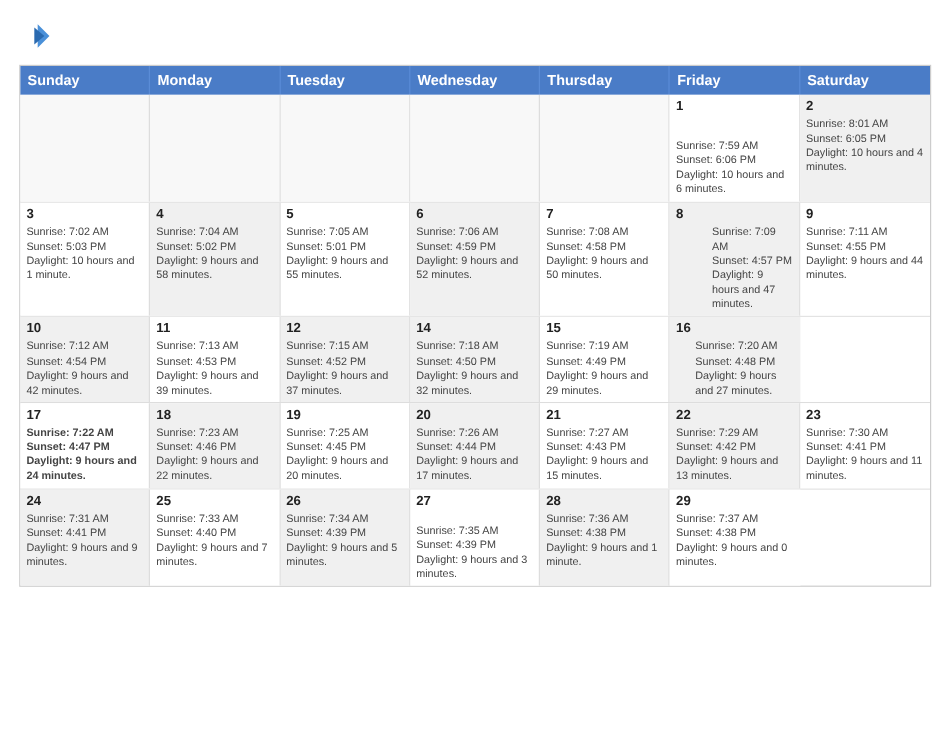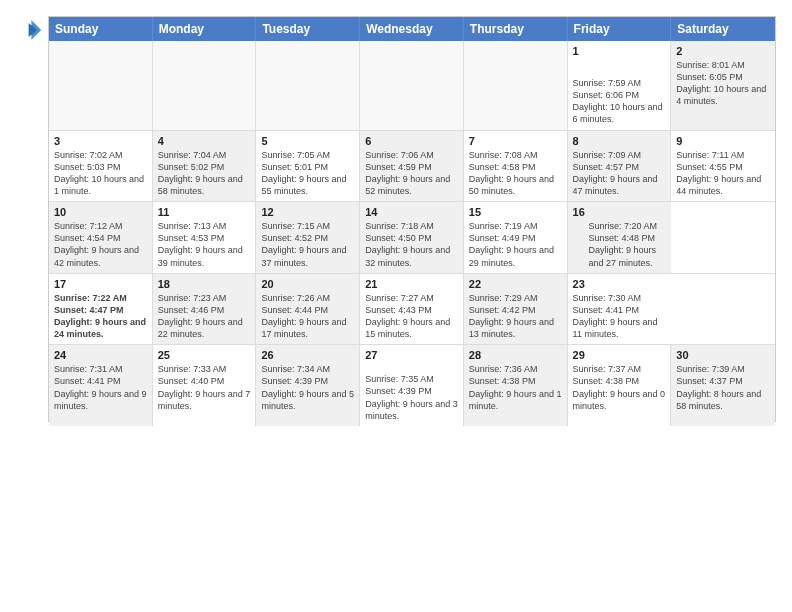--- a/index.html
+++ b/index.html
@@ -8,21 +8,21 @@
       background: #fff;
       width: 792px;
       height: 612px;
       overflow: hidden;
     }
     .page {
       width: 792px;
       height: 432px;
       padding: 16px 16px 10px 16px;
       display: flex;
-      flex-direction: row;
+      flex-direction: column;
     }
     .header {
       display: flex;
       justify-content: space-between;
       align-items: flex-start;
       margin-bottom: 10px;
     }
     .logo {
       display: flex;
       align-items: center;
@@ -185,21 +185,21 @@
 Daylight: 9 hours and 52 minutes.</div>
           </div>
           <div class="cal-cell">
             <div class="day-num">7</div>
             <div class="day-info" style="white-space: pre-line;">Sunrise: 7:08 AM
 Sunset: 4:58 PM
 Daylight: 9 hours and 50 minutes.</div>
           </div>
           <div class="cal-cell shaded">
             <div class="day-num">8</div>
-            <div class="day-info" style="white-space: pre-line;">Sunrise: 7:09 AM
+            <div class="day-info" style="white-space: pre-line; margin-left: 30px;">Sunrise: 7:09 AM
 Sunset: 4:57 PM
 Daylight: 9 hours and 47 minutes.</div>
           </div>
           <div class="cal-cell">
             <div class="day-num">9</div>
             <div class="day-info" style="white-space: pre-line;">Sunrise: 7:11 AM
 Sunset: 4:55 PM
 Daylight: 9 hours and 44 minutes.</div>
           </div>
         </div>
@@ -247,20 +247,26 @@
             <div class="day-info" style="white-space: pre-line; font-weight: bold;">Sunrise: 7:22 AM
 Sunset: 4:47 PM
 Daylight: 9 hours and 24 minutes.</div>
           </div>
           <div class="cal-cell shaded">
             <div class="day-num">18</div>
             <div class="day-info" style="white-space: pre-line;">Sunrise: 7:23 AM
 Sunset: 4:46 PM
 Daylight: 9 hours and 22 minutes.</div>
           </div>
+          <div class="cal-cell">
+            <div class="day-num">19</div>
+            <div class="day-info" style="white-space: pre-line;">Sunrise: 7:25 AM
+Sunset: 4:45 PM
+Daylight: 9 hours and 20 minutes.</div>
+          </div>
           <div class="cal-cell shaded">
             <div class="day-num">20</div>
             <div class="day-info" style="white-space: pre-line;">Sunrise: 7:26 AM
 Sunset: 4:44 PM
 Daylight: 9 hours and 17 minutes.</div>
           </div>
           <div class="cal-cell">
             <div class="day-num">21</div>
             <div class="day-info" style="white-space: pre-line;">Sunrise: 7:27 AM
 Sunset: 4:43 PM
@@ -308,23 +314,17 @@
             <div class="day-num">28</div>
             <div class="day-info" style="white-space: pre-line;">Sunrise: 7:36 AM
 Sunset: 4:38 PM
 Daylight: 9 hours and 1 minute.</div>
           </div>
           <div class="cal-cell">
             <div class="day-num">29</div>
             <div class="day-info" style="white-space: pre-line;">Sunrise: 7:37 AM
 Sunset: 4:38 PM
 Daylight: 9 hours and 0 minutes.</div>
-          </div>
-          <div class="cal-cell shaded">
-            <div class="day-num">30</div>
-            <div class="day-info" style="white-space: pre-line;">Sunrise: 7:39 AM
-Sunset: 4:37 PM
-Daylight: 8 hours and 58 minutes.</div>
           </div>
         </div>
       </div>
   </div>
 </div>
 
 </body></html>

